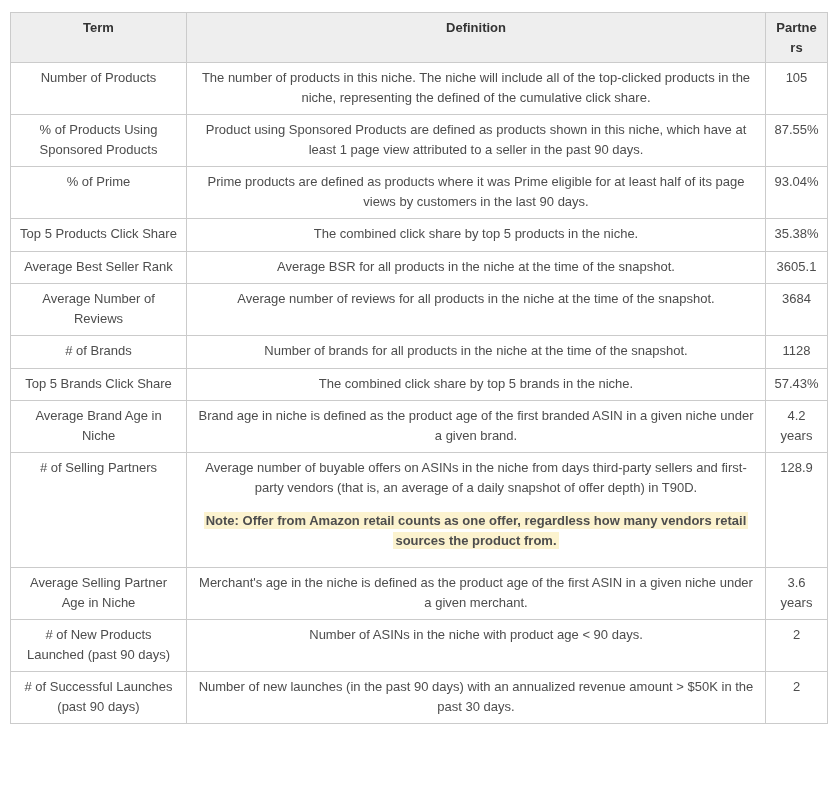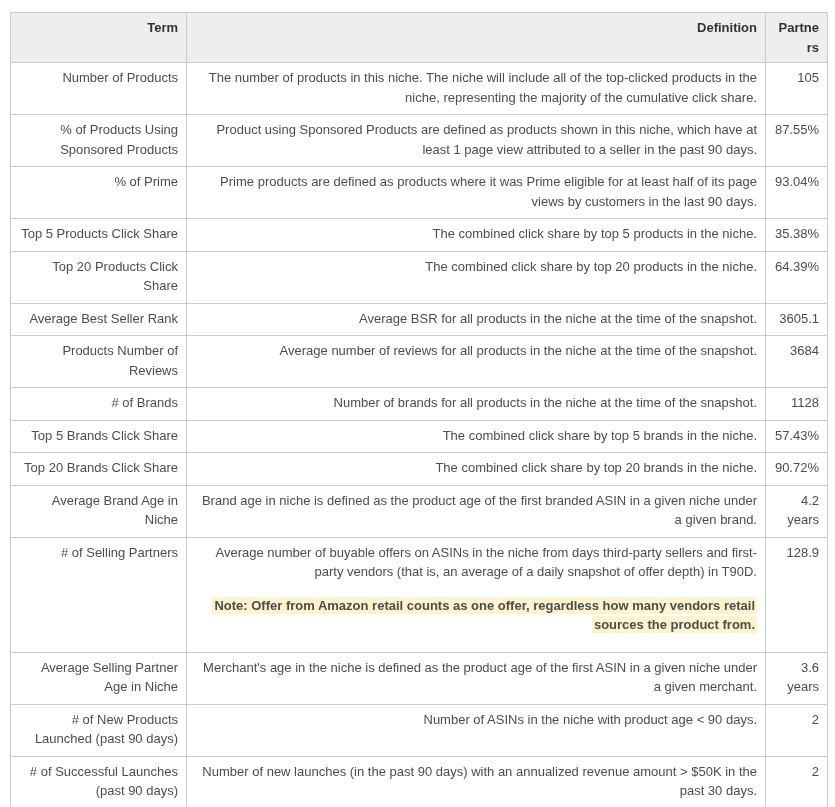--- a/index.html
+++ b/index.html
@@ -27,21 +27,21 @@
   table.def-table {
     border-collapse: collapse;
     table-layout: fixed;
     width: 817px;
   }
   .def-table col.c-term { width: 176px; }
   .def-table col.c-def  { width: 579px; }
   .def-table col.c-ex   { width: 62px; }
   .def-table th, .def-table td {
     border: 1px solid var(--border);
-    text-align: right;
+    text-align: center;
     vertical-align: top;
     padding: 5px 8px 7px 8px;
     line-height: 1.5;
     overflow-wrap: break-word;
   }
   .def-table th {
     background: var(--header-bg);
     color: var(--header-text);
     font-weight: bold;
     padding: 5px 8px;
@@ -69,21 +69,21 @@
       <tr>
         <th>Term</th>
         <th>Definition</th>
         <th>Partners</th>
       </tr>
     </thead>
     <tbody>
         <tr>
     <td>Number of Products</td>
     <td>
-      <p class="def-text">The number of products in this niche. The niche will include all of the top-clicked products in the niche, representing the majority of the cumulative click share.</p>
+      <p class="def-text">The number of products in this niche. The niche will include all of the top-clicked products in the niche, representing the defined of the cumulative click share.</p>
 
     </td>
     <td>105</td>
   </tr>
         <tr>
     <td>% of Products Using Sponsored Products</td>
     <td>
       <p class="def-text">Product using Sponsored Products are defined as products shown in this niche, which have at least 1 page view attributed to a seller in the past 90 days.</p>
 
     </td>
@@ -99,37 +99,29 @@
   </tr>
         <tr>
     <td>Top 5 Products Click Share</td>
     <td>
       <p class="def-text">The combined click share by top 5 products in the niche.</p>
 
     </td>
     <td>35.38%</td>
   </tr>
         <tr>
-    <td>Top 20 Products Click Share</td>
-    <td>
-      <p class="def-text">The combined click share by top 20 products in the niche.</p>
-
-    </td>
-    <td>64.39%</td>
-  </tr>
-        <tr>
     <td>Average Best Seller Rank</td>
     <td>
       <p class="def-text">Average BSR for all products in the niche at the time of the snapshot.</p>
 
     </td>
     <td>3605.1</td>
   </tr>
         <tr>
-    <td>Products Number of Reviews</td>
+    <td>Average Number of Reviews</td>
     <td>
       <p class="def-text">Average number of reviews for all products in the niche at the time of the snapshot.</p>
 
     </td>
     <td>3684</td>
   </tr>
         <tr>
     <td># of Brands</td>
     <td>
       <p class="def-text">Number of brands for all products in the niche at the time of the snapshot.</p>
@@ -137,28 +129,20 @@
     </td>
     <td>1128</td>
   </tr>
         <tr>
     <td>Top 5 Brands Click Share</td>
     <td>
       <p class="def-text">The combined click share by top 5 brands in the niche.</p>
 
     </td>
     <td>57.43%</td>
-  </tr>
-        <tr>
-    <td>Top 20 Brands Click Share</td>
-    <td>
-      <p class="def-text">The combined click share by top 20 brands in the niche.</p>
-
-    </td>
-    <td>90.72%</td>
   </tr>
         <tr>
     <td>Average Brand Age in Niche</td>
     <td>
       <p class="def-text">Brand age in niche is defined as the product age of the first branded ASIN in a given niche under a given brand.</p>
 
     </td>
     <td>4.2 years</td>
   </tr>
         <tr>

